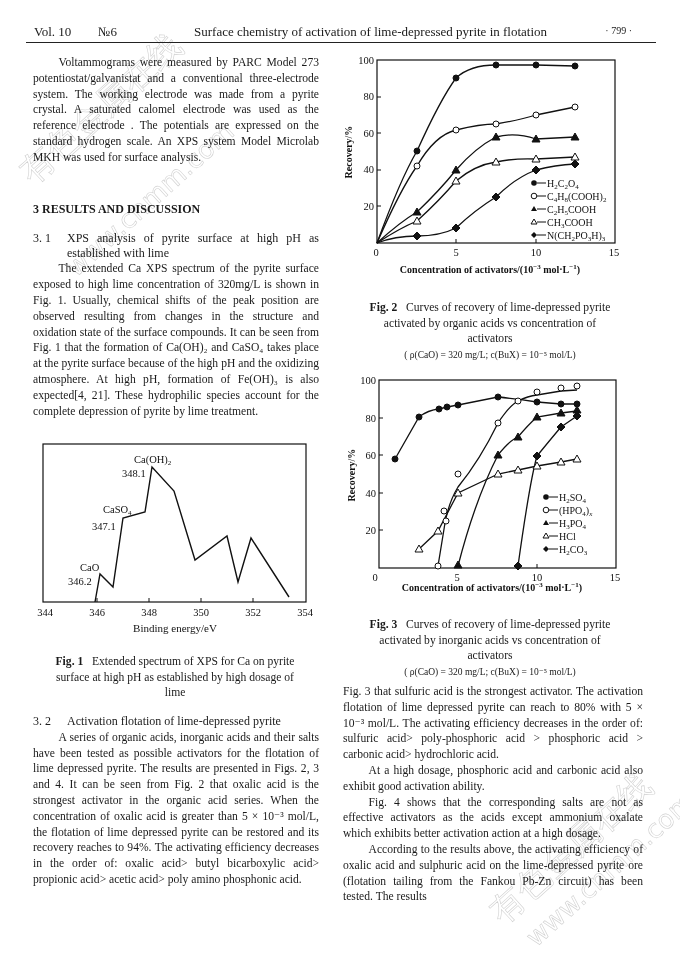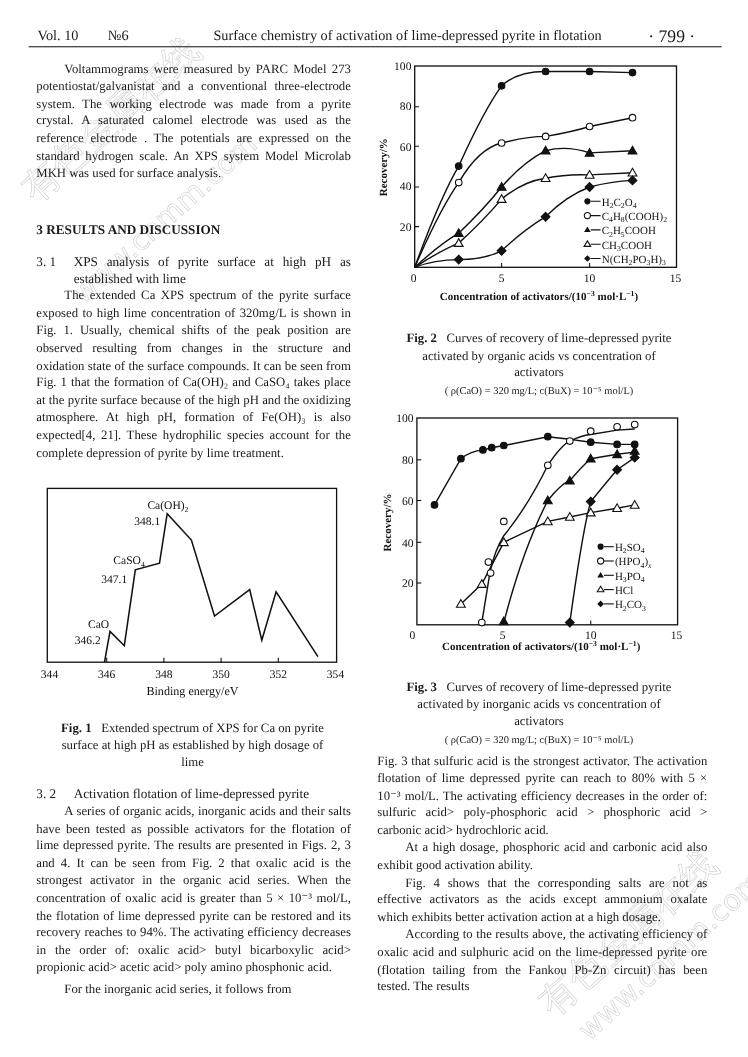--- a/index.html
+++ b/index.html
@@ -3,21 +3,21 @@
 <meta charset="utf-8">
 <style>
   html, body { margin:0; padding:0; background:#fff; }
   body { width:680px; height:961px; position:relative; overflow:hidden;
          font-family:"Liberation Serif","DejaVu Serif",serif; color:#1a1a1a; }
   .header { position:absolute; left:26px; top:22px; width:630px; height:20px;
             font-size:13px; border-bottom:1.5px solid #222; }
   .header .vol { position:absolute; left:8px; top:2px; }
   .header .no { position:absolute; left:72px; top:2px; }
   .header .title { position:absolute; left:168px; top:2px; }
-  .header .page { position:absolute; right:24px; top:3px; font-size:16px; }
+  .header .page { position:absolute; right:24px; top:3px; font-size:10px; }
   .col { position:absolute; font-size:11.6px; line-height:15.8px; text-align:justify; }
   .col p { margin:0; }
   .indent { text-indent:2.2em; }
   .sec { font-weight:bold; font-size:12px; margin:0; }
   .sub { font-weight:normal; font-size:12px; margin:0; }
   .caption { position:absolute; text-align:center; font-size:11.6px; line-height:15.5px; }
   .caption b { font-weight:bold; }
   .caption .cond { font-size:9.5px; }
   svg text { font-family:"Liberation Serif","DejaVu Serif",serif; fill:#111; }
   .wm { position:absolute; font-family:"DejaVu Sans",sans-serif; color:transparent;
@@ -79,21 +79,20 @@
   <b>Fig. 1</b>&nbsp;&nbsp;
   <span>Extended spectrum of XPS for Ca on pyrite surface at high pH as established by high dosage of lime</span>
 </div>
 
 <div class="col" style="left:33px; top:714px; width:286px;">
   <div style="display:flex;">
     <span class="sub" style="width:34px; flex:none;">3. 2</span>
     <span class="sub">Activation flotation of lime-depressed pyrite</span>
   </div>
   <p class="indent">A series of organic acids, inorganic acids and their salts have been tested as possible activators for the flotation of lime depressed pyrite. The results are presented in Figs. 2, 3 and 4. It can be seen from Fig. 2 that oxalic acid is the strongest activator in the organic acid series. When the concentration of oxalic acid is greater than 5 × 10⁻³ mol/L, the flotation of lime depressed pyrite can be restored and its recovery reaches to 94%. The activating efficiency decreases in the order of: oxalic acid&gt; butyl bicarboxylic acid&gt; propionic acid&gt; acetic acid&gt; poly amino phosphonic acid.</p>
-  <p class="indent" style="margin-top:4px;">For the inorganic acid series, it follows from</p>
 </div>
 
 <svg style="position:absolute; left:340px; top:50px;" width="290" height="235" viewBox="340 50 290 235">
   <rect x="377" y="60" width="238" height="183" fill="none" stroke="#111" stroke-width="1.2"></rect>
   <g font-size="10.5" text-anchor="end">
     <text x="374" y="64">100</text>
       <text x="374" y="100">80</text>
       <text x="374" y="137">60</text>
     <text x="374" y="173">40</text>
       <text x="374" y="210">20</text>

